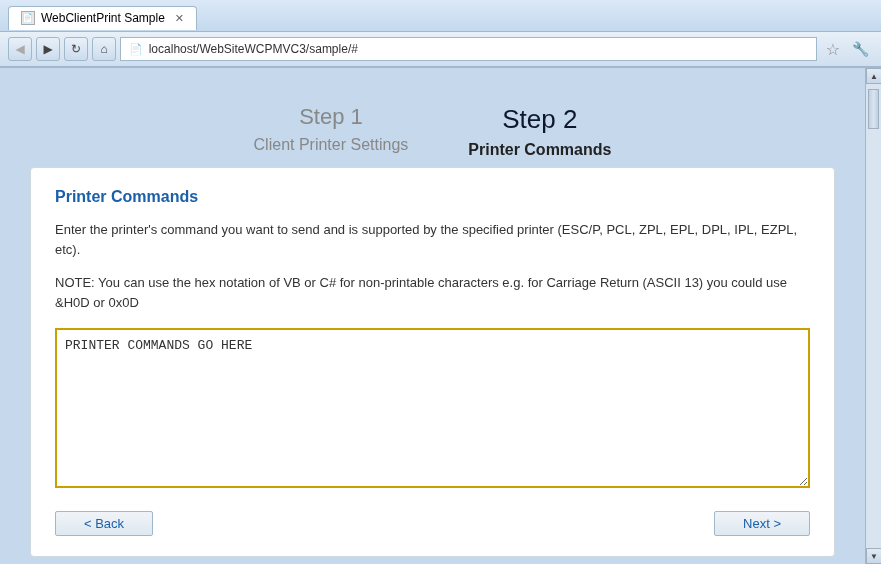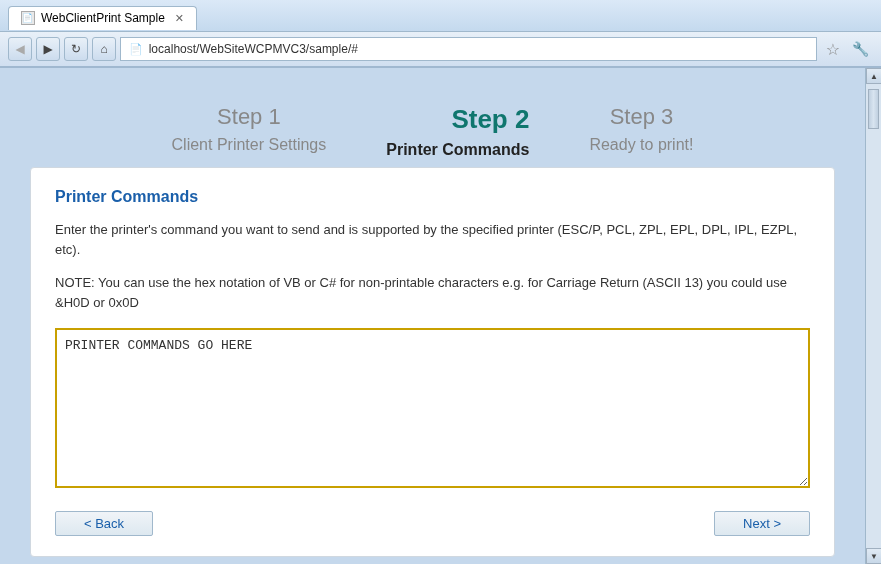--- a/index.html
+++ b/index.html
@@ -210,23 +210,22 @@
     }
 
     .step-label {
       font-size: 16px;
       color: #888;
       margin-top: 6px;
     }
 
     .step.active .step-number {
       font-size: 26px;
-      font-weight: bold;
-      color: #0f766e;
-      text-align: right;
+      font-weight: normal;
+      color: #0f172a;
     }
 
     .step.active .step-label {
       font-weight: bold;
       color: #222;
     }
 
     
     .card {
       background: white;
@@ -330,24 +329,20 @@
     <div class="page-content">
 
       <div class="wizard-steps">
         <div class="step">
           <div class="step-number">Step 1</div>
           <div class="step-label">Client Printer Settings</div>
         </div>
         <div class="step active">
           <div class="step-number">Step 2</div>
           <div class="step-label">Printer Commands</div>
-        </div>
-        <div class="step">
-          <div class="step-number">Step 3</div>
-          <div class="step-label">Ready to print!</div>
         </div>
       </div>
 
       <div class="card">
         <div class="card-title">Printer Commands</div>
 
         <div class="description">
           <span>Enter the printer's command you want to send and is supported by the specified printer (ESC/P, PCL, ZPL, EPL, DPL, IPL, EZPL, etc).</span>
         </div>
 

